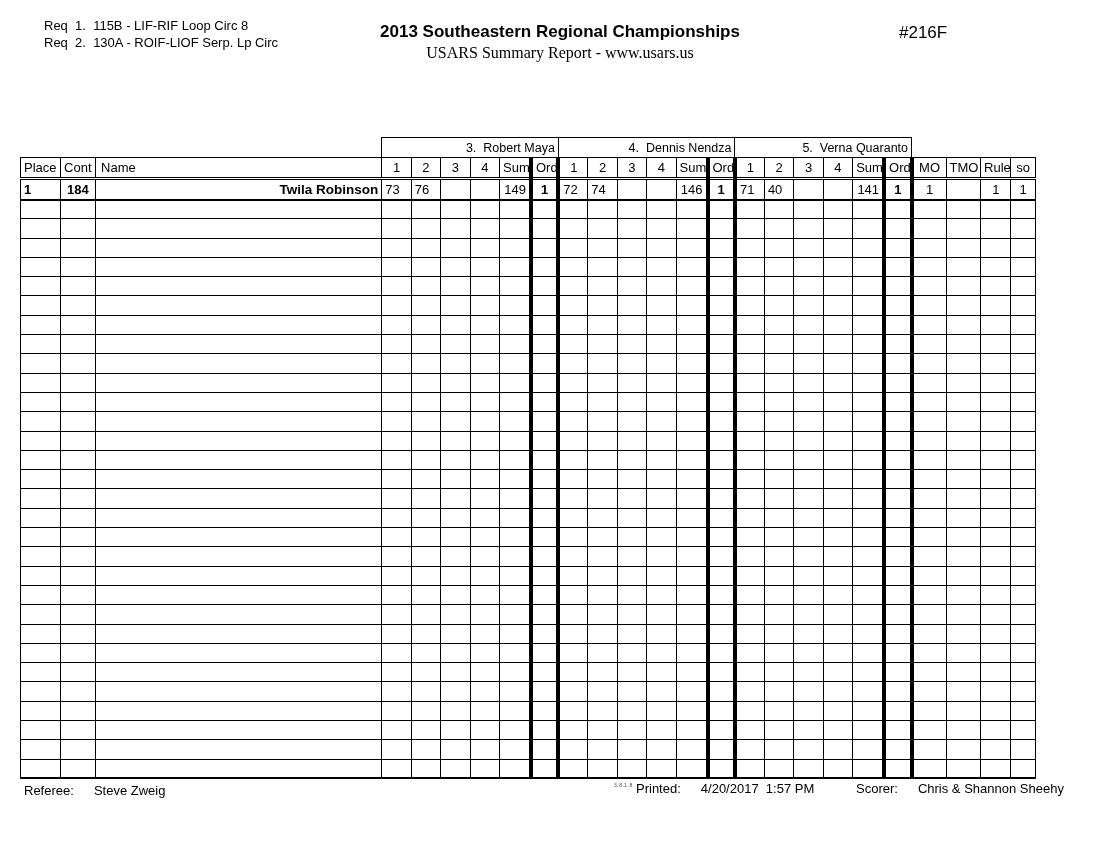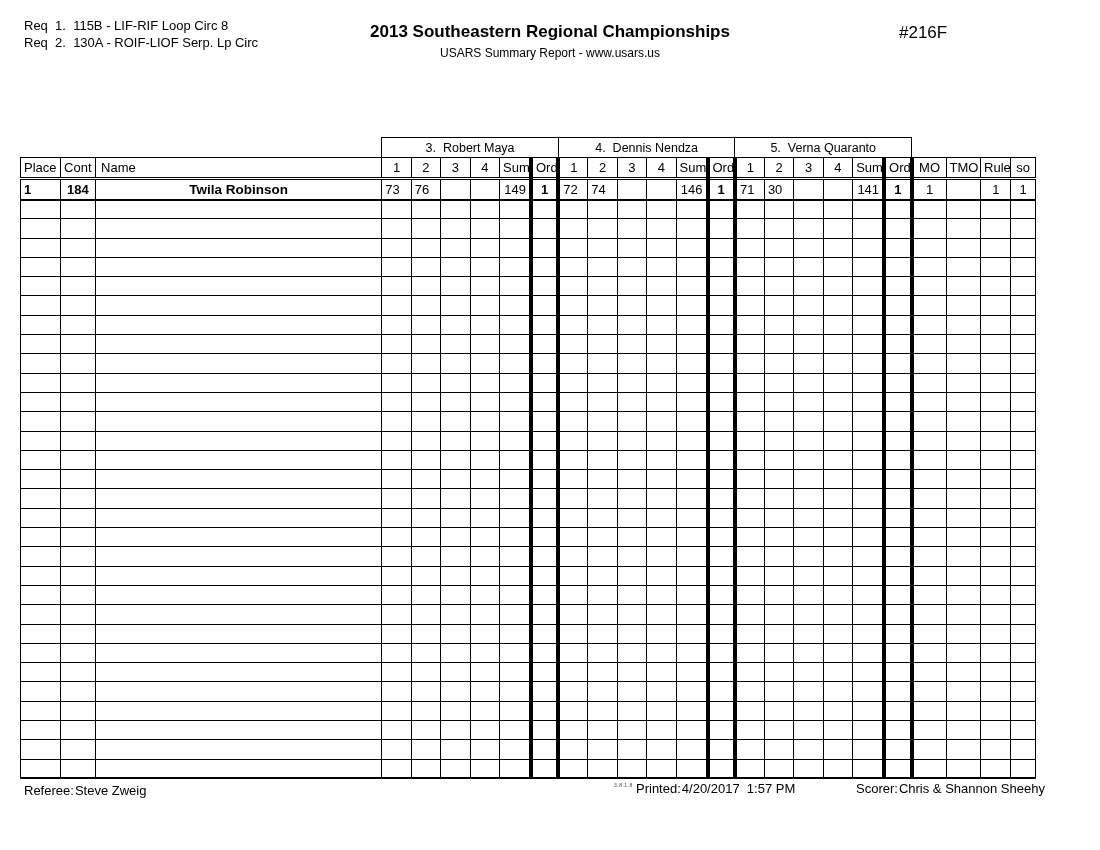--- a/index.html
+++ b/index.html
@@ -3,31 +3,31 @@
 <meta charset="utf-8">
 <style>
   * { box-sizing: border-box; }
   html, body { margin: 0; padding: 0; }
   body {
     width: 1100px; height: 850px;
     background: #ffffff; color: #000;
     font-family: "Liberation Sans", sans-serif;
     position: relative; overflow: hidden;
   }
-  .pre { white-space: pre; }
+  .pre { white-space: pre; margin-left: 20px; }
 
   
   .req-block { position: absolute; left: 24px; top: 17px; font-size: 13px; line-height: 17px; }
 
   
   .title-block { position: absolute; left: 0; top: 21px; width: 1100px; text-align: center; }
   .title-line1 { font-size: 17px; font-weight: bold; line-height: 21px; }
   .title-line2 { font-size: 15px; line-height: 20px; }
   .title-line3 { font-size: 19px; font-weight: bold; line-height: 23px; }
-  .title-line4 { font-size: 12px; line-height: 22px; }
+  .title-line4 { font-size: 16px; line-height: 22px; font-family: Liberation Serif, serif; }
 
   .event-number { position: absolute; left: 899px; top: 23px; font-size: 17px; font-weight: normal; }
 
   
   table.results {
     position: absolute; left: 20px; top: 137px;
     width: 1016px;
     border-collapse: collapse; table-layout: fixed;
     font-size: 13px;
   }
@@ -37,45 +37,45 @@
     overflow: hidden;
     font-weight: normal;
     vertical-align: middle;
   }
   tr.group-row { height: 20px; }
   tr.header-row { height: 21px; }
   tr.data-row { height: 21px; }
   tr.empty-row { height: 19.3px; }
 
   .filler { border: none !important; }
-  .group { text-align: center; padding-left: 8px; font-size: 12.5px; }
+  .group { text-align: right; padding-left: 8px; font-size: 12.5px; }
 
   .header-row th { text-align: center; border-bottom: 3px double #000; }
   .header-row th.h-name { text-align: left; padding-left: 5px; }
 
   
   .c-ord { border-left: 4px solid #000 !important; border-right: 4px solid #000 !important; text-align: center; }
 
   .c-place { border-left: 2px solid #000; text-align: left; padding-left: 6px; }
   .c-cont  { text-align: center; }
-  .c-name  { text-align: center; padding-left: 6px; margin-top: 16px; }
+  .c-name  { text-align: right; padding-left: 6px; margin-top: 16px; }
   .c-score { text-align: left; padding-left: 4px; }
   .c-sum   { text-align: right; padding-right: 3px; }
   .c-tail  { text-align: center; }
   .c-so    { border-right: 2px solid #000; }
 
   tr.data-row td { border-bottom: 2px solid #000; }
   tr.data-row .c-place, tr.data-row .c-cont, tr.data-row .c-name, tr.data-row .c-ord { font-weight: bold; }
   tr.data-row .c-name { font-size: 13.5px; }
   tr.last-row td { border-bottom: 2px solid #000; }
 
   
   .footer { position: absolute; top: 781px; left: 0; width: 1100px; font-size: 13px; }
   .footer .label { }
-  .footer .value { margin-left: 1px; }
+  .footer .value { margin-left: 20px; }
   .f-referee { position: absolute; left: 24px; top: 2px; }
   .f-version { position: absolute; left: 614px; top: 1px; font-size: 5px; color: #444; letter-spacing: 0.5px; }
   .f-printed { position: absolute; left: 636px; top: 0; }
   .f-scorer  { position: absolute; left: 856px; top: 0; }
 </style>
 </head>
 <body>
 
 <div class="req-block">
   <div class="pre">Req  1.  115B - LIF-RIF Loop Circ 8</div>
@@ -169,21 +169,21 @@
       <td class="c-ord">1</td>
 
       <td class="c-score">72</td>
       <td class="c-score">74</td>
       <td class="c-score"></td>
       <td class="c-score"></td>
       <td class="c-sum">146</td>
       <td class="c-ord">1</td>
 
       <td class="c-score">71</td>
-      <td class="c-score">30</td>
+      <td class="c-score">40</td>
       <td class="c-score"></td>
       <td class="c-score"></td>
       <td class="c-sum">141</td>
       <td class="c-ord">1</td>
 
       <td class="c-tail">1</td>
       <td class="c-tail"></td>
       <td class="c-tail">1</td>
       <td class="c-tail c-so">1</td>
     </tr>

